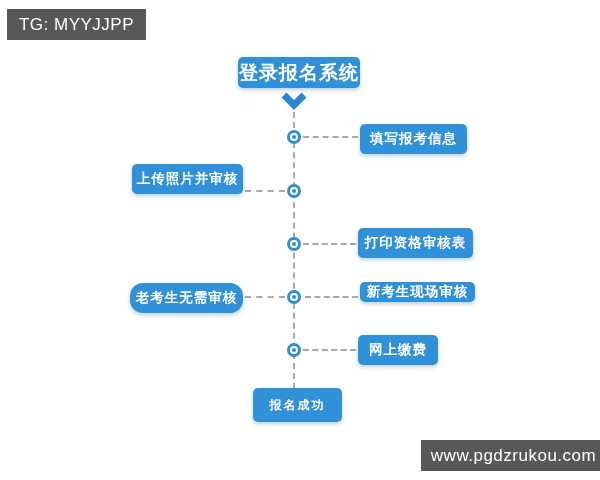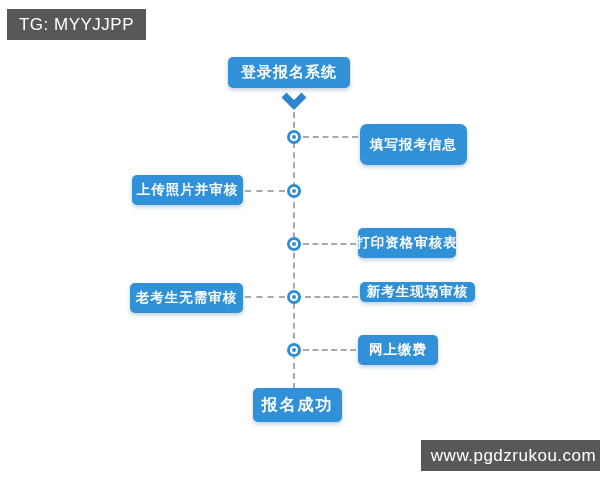--- a/index.html
+++ b/index.html
@@ -30,27 +30,27 @@
     background:#3090d8;
     color:#ffffff;
     border-radius:5px;
     display:flex;align-items:center;justify-content:center;
     font-weight:bold;
     font-size:13.5px;
     letter-spacing:1px;
     box-shadow:0 2px 4px rgba(40,90,140,0.30);
     white-space:nowrap;
   }
-  .start-box{left:228px;top:57px;width:122px;height:31px;font-size:15px;}
-  .end-box{left:253px;top:388px;width:89px;height:34px;font-size:16px;letter-spacing:2px;}
+  .start-box{left:238px;top:57px;width:122px;height:31px;font-size:19px;}
+  .end-box{left:253px;top:388px;width:89px;height:34px;font-size:12px;letter-spacing:2px;}
 
-  .step-0{left:360px;top:124px;width:107px;height:41px;border-radius:7px;}
-  .step-1{left:132px;top:175px;width:111px;height:30px;}
-  .step-2{left:358px;top:228px;width:98px;height:30px;}
-  .step-3{left:130px;top:283px;width:113px;height:30px;}
+  .step-0{left:360px;top:124px;width:107px;height:30px;}
+  .step-1{left:132px;top:164px;width:111px;height:30px;}
+  .step-2{left:358px;top:228px;width:115px;height:30px;}
+  .step-3{left:130px;top:283px;width:113px;height:30px;border-radius:13px;}
   .step-4{left:360px;top:282px;width:115px;height:20px;}
   .step-5{left:358px;top:335px;width:80px;height:30px;align-items:center;}
 
   .chevron{position:absolute;left:280px;top:92px;width:28px;height:21px;}
 
   .vline{
     position:absolute;
     left:293px;top:112px;height:277px;width:0;
     border-left:2px dashed #a9a9a9;
   }

